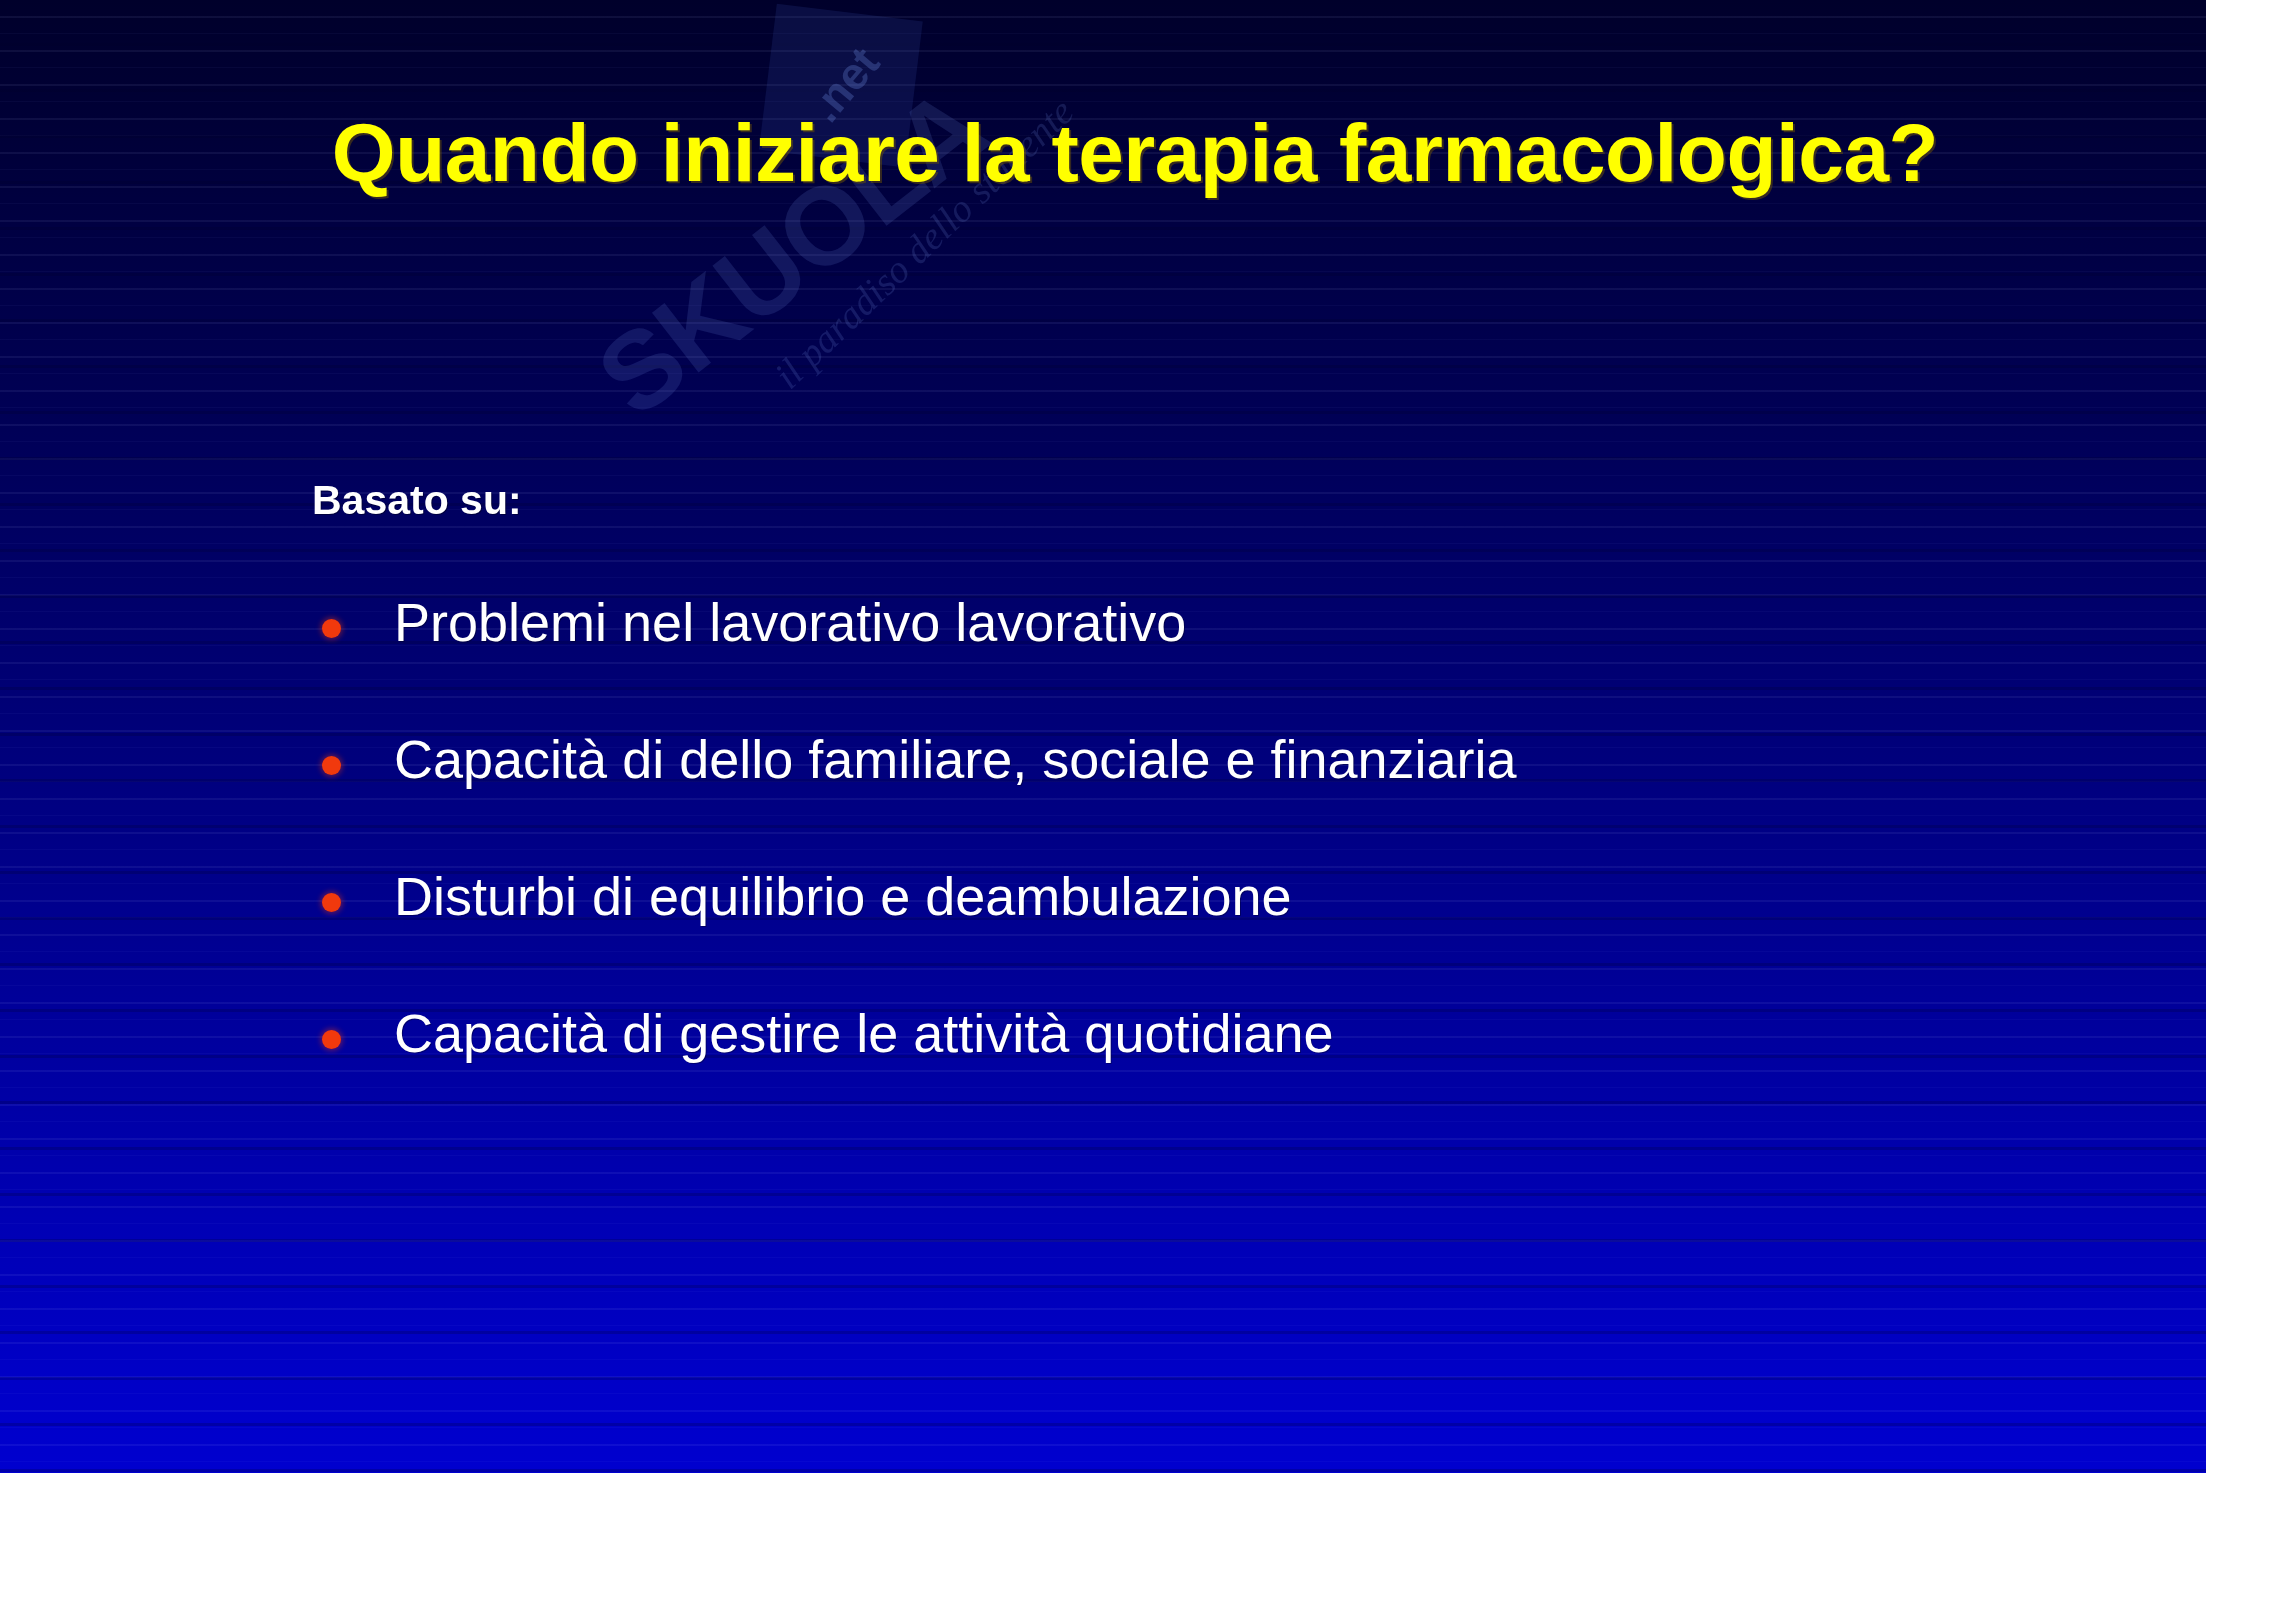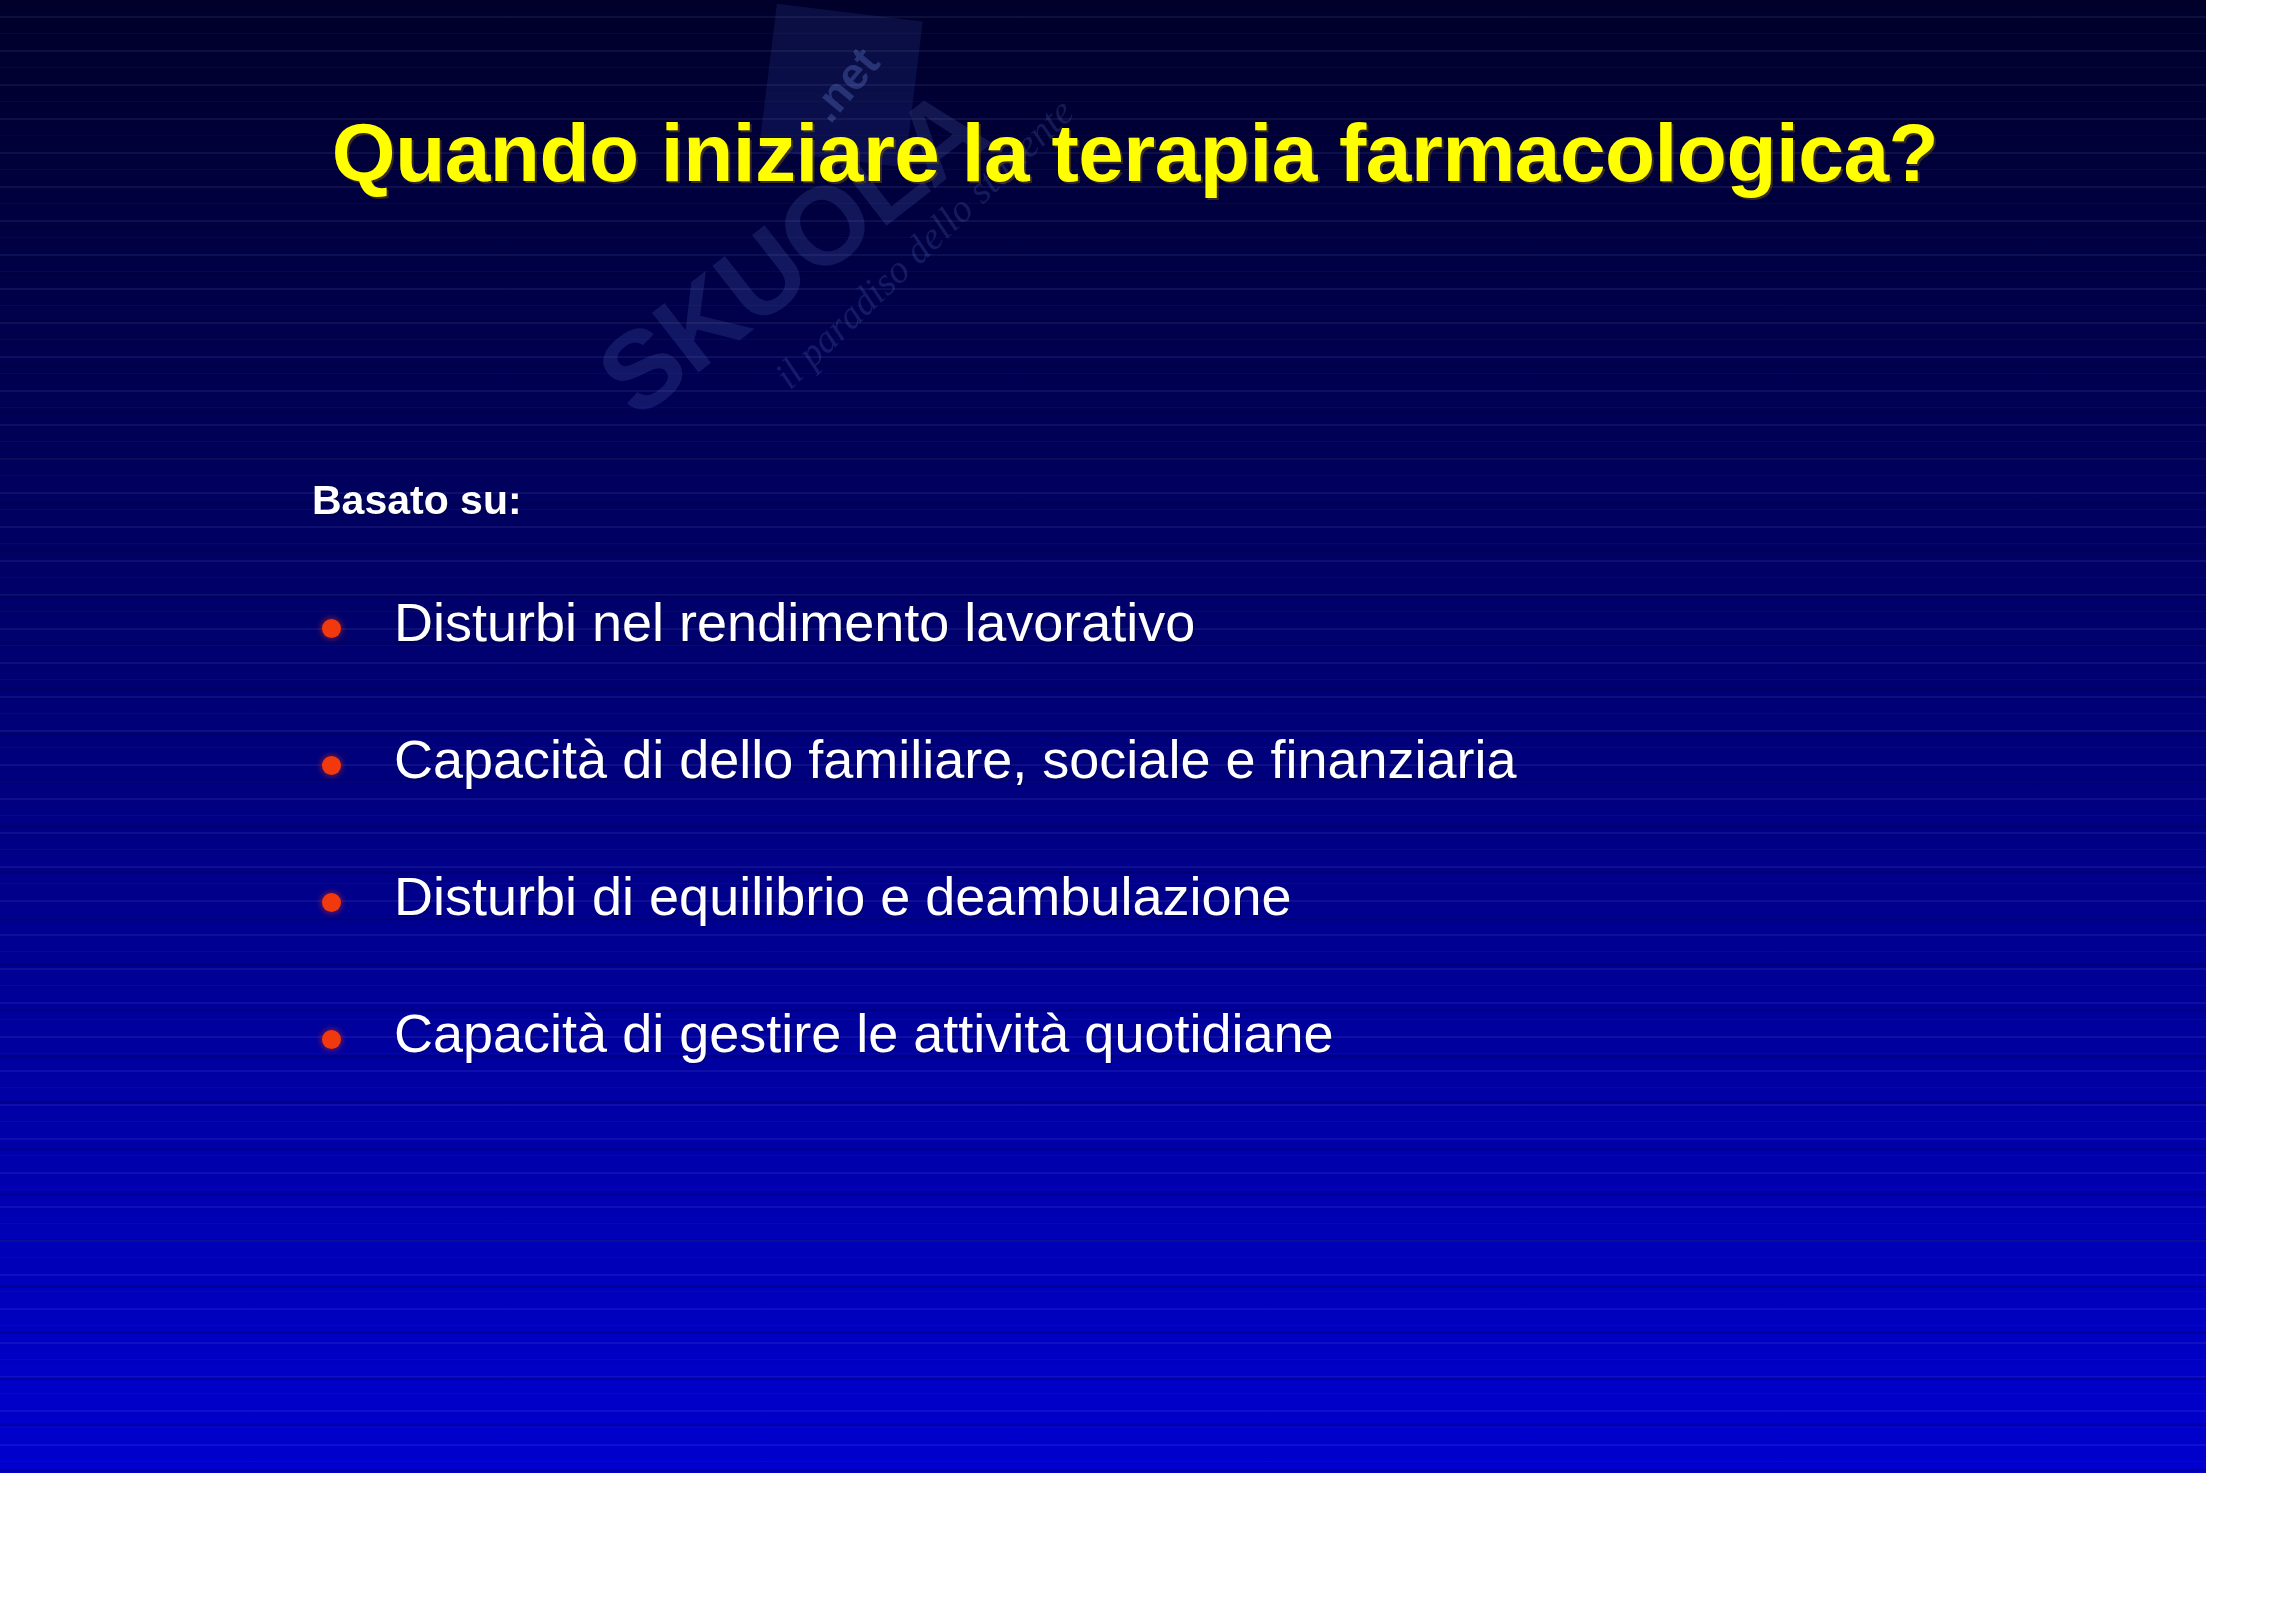--- a/index.html
+++ b/index.html
@@ -200,21 +200,21 @@
   </div>
 
   <div id="title">Quando iniziare la terapia farmacologica?</div>
 
   <div id="body-block">
 
     <div id="subhead">Basato su:</div>
 
     <div class="bullet-row">
       <span class="bullet-dot"></span>
-      <span class="bullet-text">Disturbi nel rendimento lavorativo</span>
+      <span class="bullet-text">Problemi nel lavorativo lavorativo</span>
     </div>
 
     <div class="bullet-row">
       <span class="bullet-dot"></span>
       <span class="bullet-text">Capacità di dello familiare, sociale e finanziaria</span>
     </div>
 
     <div class="bullet-row">
       <span class="bullet-dot"></span>
       <span class="bullet-text">Disturbi di equilibrio e deambulazione</span>

